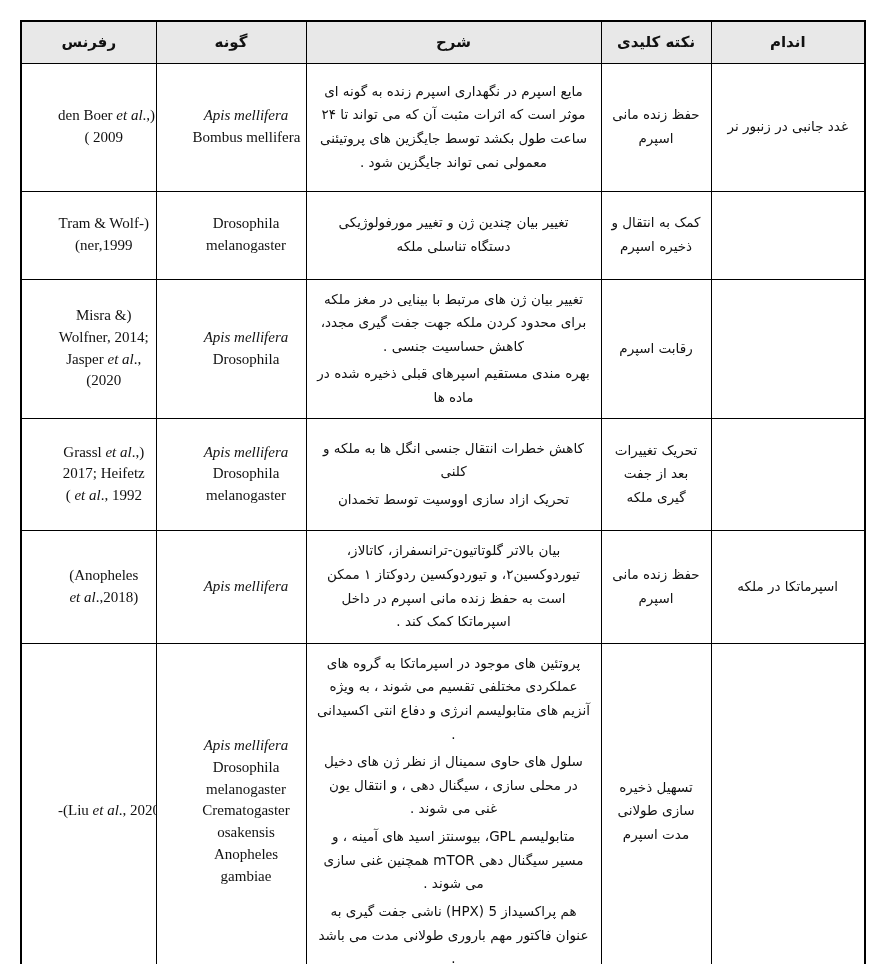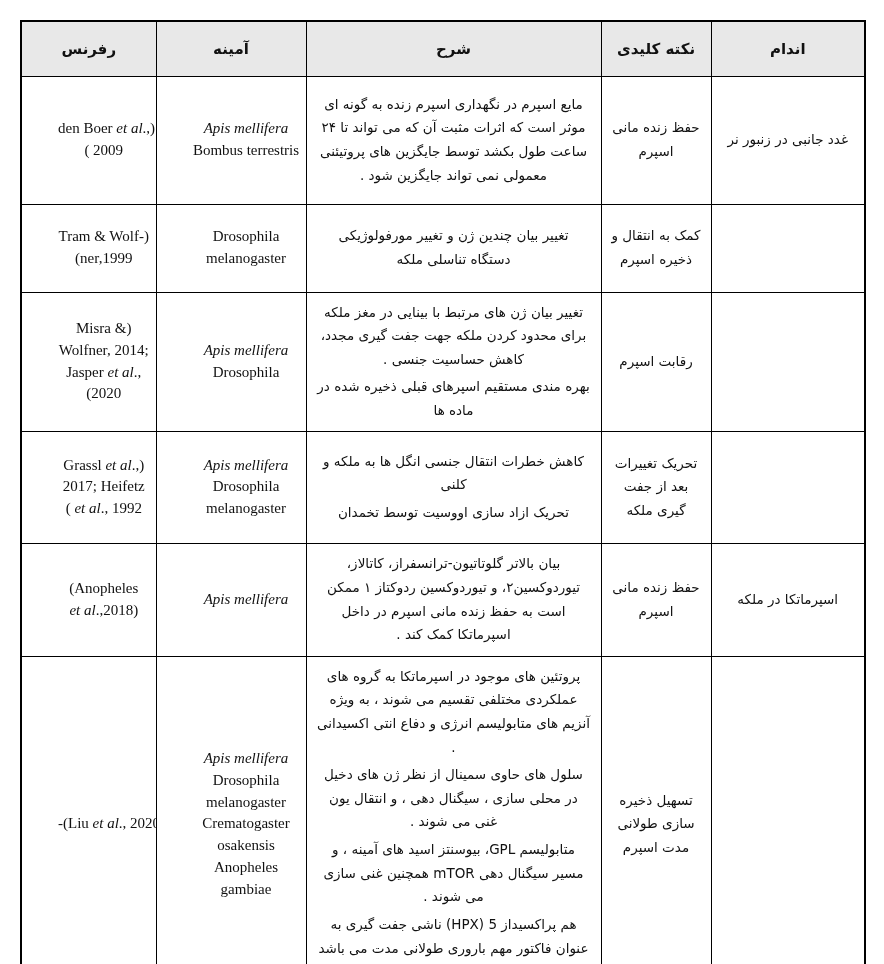--- a/index.html
+++ b/index.html
@@ -20,21 +20,21 @@
     border: 1px solid #000000;
     text-align: center;
     vertical-align: middle;
     padding: 4px 6px;
     overflow: hidden;
   }
   thead th {
     background: #e8e8e8;
     font-weight: bold;
     font-size: 15px;
-    height: 55px;
+    height: 42px;
     font-family: "DejaVu Sans", sans-serif;
   }
   td.fa {
     font-size: 13.5px;
     line-height: 1.75;
     direction: rtl;
   }
   td.latin {
     font-family: "Liberation Serif", "DejaVu Serif", serif;
     font-size: 15px;
@@ -56,34 +56,34 @@
       <col style="width:110px">
       <col style="width:295px">
       <col style="width:150px">
       <col style="width:135px">
     </colgroup>
     <thead>
       <tr>
         <th>اندام</th>
         <th>نکته کلیدی</th>
         <th>شرح</th>
-        <th>آمینه</th>
+        <th>گونه</th>
         <th>رفرنس</th>
       </tr>
     </thead>
     <tbody>
         <tr style="height: 128px;">
           <td class="fa">غدد جانبی در زنبور نر</td>
           <td class="fa">حفظ زنده مانی اسپرم</td>
           <td class="fa">
             <div class="para">مایع اسپرم در نگهداری اسپرم زنده به گونه ای موثر است که اثرات مثبت آن که می تواند تا ۲۴ ساعت طول بکشد توسط جایگزین های پروتیئنی معمولی نمی تواند جایگزین شود .</div>
           </td>
           <td class="latin">
             <div class="species-line it" dir="ltr">Apis mellifera</div>
-            <div class="species-line" dir="ltr">Bombus terrestris</div>
+            <div class="species-line" dir="ltr">Bombus mellifera</div>
           </td>
           <td class="latin">
             <div class="ref-line" dir="ltr"><span>den Boer </span><span class="it">et al</span><span>.,)</span></div>
             <div class="ref-line" dir="ltr"><span>( 2009</span></div>
           </td>
         </tr>
         <tr style="height: 88px;">
           <td class="fa"></td>
           <td class="fa">کمک به انتقال و ذخیره اسپرم</td>
           <td class="fa">

